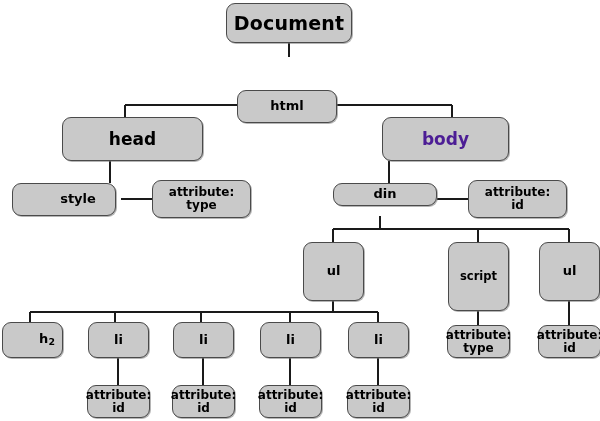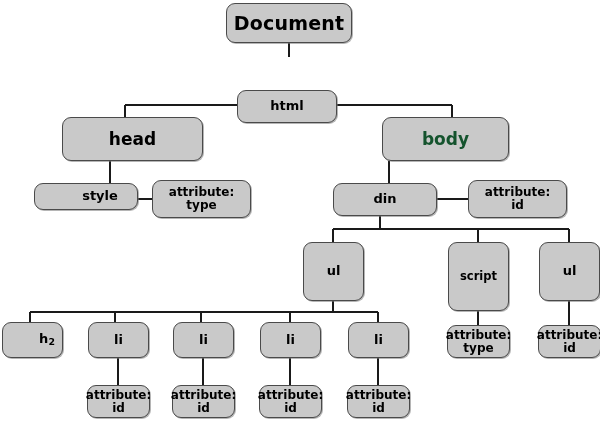--- a/index.html
+++ b/index.html
@@ -72,31 +72,31 @@
   <div id="node-layer">
       <div class="node n-root" style="left: 226px; top: 3px; width: 126px; height: 40px; background: rgb(201, 201, 201); border-color: rgb(74, 74, 74); color: rgb(0, 0, 0);">
         <span class="lbl">Document</span>
       </div>
       <div class="node n-mid" style="left: 237px; top: 57px; width: 100px; height: 33px; background: rgb(201, 201, 201); border-color: rgb(74, 74, 74); color: rgb(0, 0, 0); margin-top: 33px;">
         <span class="lbl">html</span>
       </div>
       <div class="node n-major" style="left: 62px; top: 117px; width: 141px; height: 44px; background: rgb(201, 201, 201); border-color: rgb(74, 74, 74); color: rgb(0, 0, 0);">
         <span class="lbl">head</span>
       </div>
-      <div class="node n-major" style="left: 382px; top: 117px; width: 127px; height: 44px; background: rgb(201, 201, 201); border-color: rgb(74, 74, 74); color: #14532d;">
+      <div class="node n-major" style="left: 382px; top: 117px; width: 127px; height: 44px; background: rgb(201, 201, 201); border-color: rgb(74, 74, 74); color: #4c1d95;">
         <span class="lbl">body</span>
       </div>
-      <div class="node n-mid" style="left: 34px; top: 183px; width: 104px; height: 27px; background: rgb(201, 201, 201); border-color: rgb(74, 74, 74); color: rgb(0, 0, 0); padding-left: 28px;">
+      <div class="node n-mid" style="left: 12px; top: 183px; width: 104px; height: 33px; background: rgb(201, 201, 201); border-color: rgb(74, 74, 74); color: rgb(0, 0, 0); padding-left: 28px;">
         <span class="lbl">style</span>
       </div>
       <div class="node n-attr" style="left: 152px; top: 180px; width: 99px; height: 38px; background: rgb(201, 201, 201); border-color: rgb(74, 74, 74); color: rgb(0, 0, 0);">
         <span class="lbl">attribute:
 type</span>
       </div>
-      <div class="node n-mid" style="left: 333px; top: 183px; width: 104px; height: 33px; background: rgb(201, 201, 201); border-color: rgb(74, 74, 74); color: rgb(0, 0, 0);">
+      <div class="node n-mid" style="left: 333px; top: 183px; width: 104px; height: 23px; background: rgb(201, 201, 201); border-color: rgb(74, 74, 74); color: rgb(0, 0, 0);">
         <span class="lbl">din</span>
       </div>
       <div class="node n-attr" style="left: 468px; top: 180px; width: 99px; height: 38px; background: rgb(201, 201, 201); border-color: rgb(74, 74, 74); color: rgb(0, 0, 0);">
         <span class="lbl">attribute:
 id</span>
       </div>
       <div class="node n-mid" style="left: 303px; top: 242px; width: 61px; height: 59px; background: rgb(201, 201, 201); border-color: rgb(74, 74, 74); color: rgb(0, 0, 0);">
         <span class="lbl">ul</span>
       </div>
       <div class="node n-small" style="left: 448px; top: 242px; width: 61px; height: 69px; background: rgb(201, 201, 201); border-color: rgb(74, 74, 74); color: rgb(0, 0, 0);">

